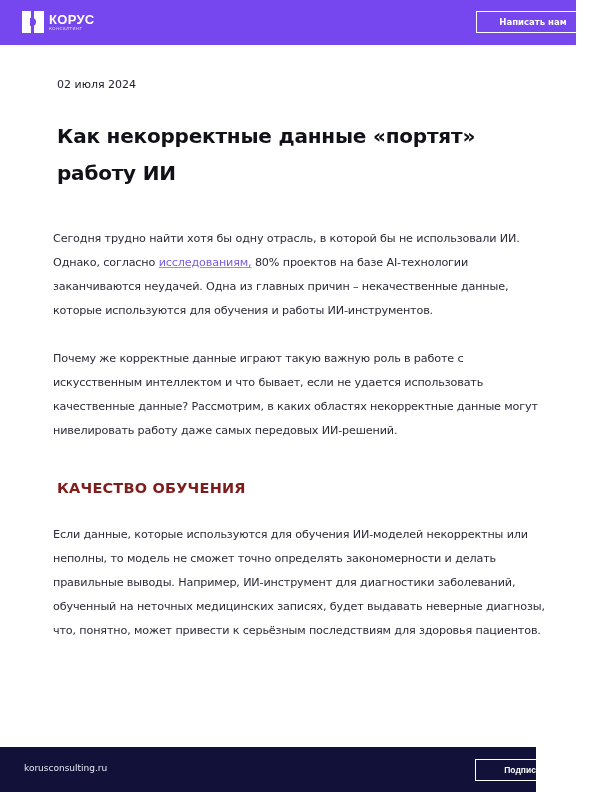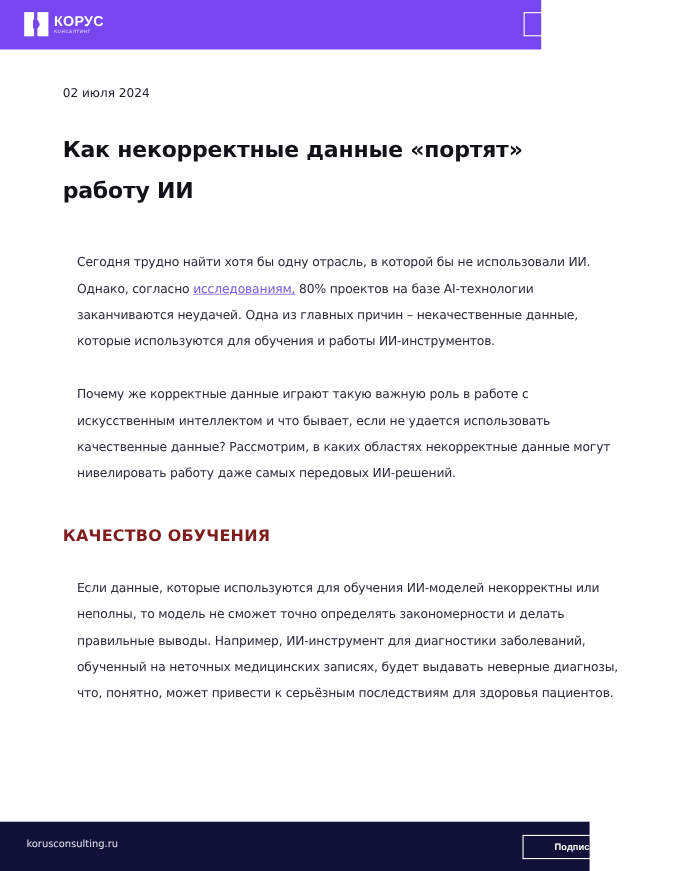--- a/index.html
+++ b/index.html
@@ -1,20 +1,20 @@
 <!DOCTYPE html>
 <html><head>
   <meta charset="utf-8">
   <style>
     * { box-sizing: border-box; margin: 0; padding: 0; }
     html, body { width: 612px; height: 792px; overflow: hidden; background: #ffffff; }
     body { font-family: "DejaVu Sans", "Liberation Sans", sans-serif; color: #1d1d2b; position: relative; }
 
     .header {
-      position: absolute; left: 0; top: 0; width: 492px; height: 45px;
+      position: absolute; left: 0; top: 0; width: 576px; height: 45px;
       background: #7646ef;
     }
     .logo { position: absolute; left: 22px; top: 11px; display: flex; align-items: center; }
     .logo-mark { width: 22px; height: 22px; position: relative; }
     .logo-mark .bl { position: absolute; left: 0; top: 0; width: 9px; height: 22px; background: #fff; }
     .logo-mark .br { position: absolute; left: 12px; top: 0; width: 10px; height: 22px; background: #fff; }
     .logo-mark .notch { position: absolute; left: 8px; top: 7px; width: 6px; height: 8px; background: #7646ef; border-radius: 0 4px 4px 0; }
     .logo-text { margin-left: 5px; display: flex; flex-direction: column; }
     .logo-name { color: #fff; font-family: "Liberation Sans", sans-serif; font-weight: bold; font-size: 13px; letter-spacing: 0.3px; line-height: 13px; }
     .logo-sub { color: #e8e0ff; font-size: 4px; line-height: 6px; letter-spacing: 0.5px; }
@@ -28,21 +28,21 @@
 
     .date { position: absolute; left: 57px; top: 78px; font-size: 11px; color: #1d1d2b; }
 
     .title {
       position: absolute; left: 57px; top: 118px; width: 500px;
       font-family: "DejaVu Sans", sans-serif; font-weight: bold; font-size: 20px;
       line-height: 37px; color: #111118; letter-spacing: -0.2px;
     }
 
     .para {
-      position: absolute; left: 70px; width: 500px;
+      position: absolute; left: 53px; width: 500px;
       font-size: 11.2px; line-height: 24px; color: #2b2b38; letter-spacing: -0.15px;
     }
     .p1 { top: 227px; }
     .p2 { top: 347px; }
     .p3 { top: 523px; }
     .link { color: #7a5ae0; text-decoration: underline; text-decoration-color: #9f86ec; cursor: pointer; }
 
     .h2 {
       position: absolute; left: 57px; top: 480px;
       font-family: "DejaVu Sans", sans-serif; font-weight: bold; font-size: 14.5px;

